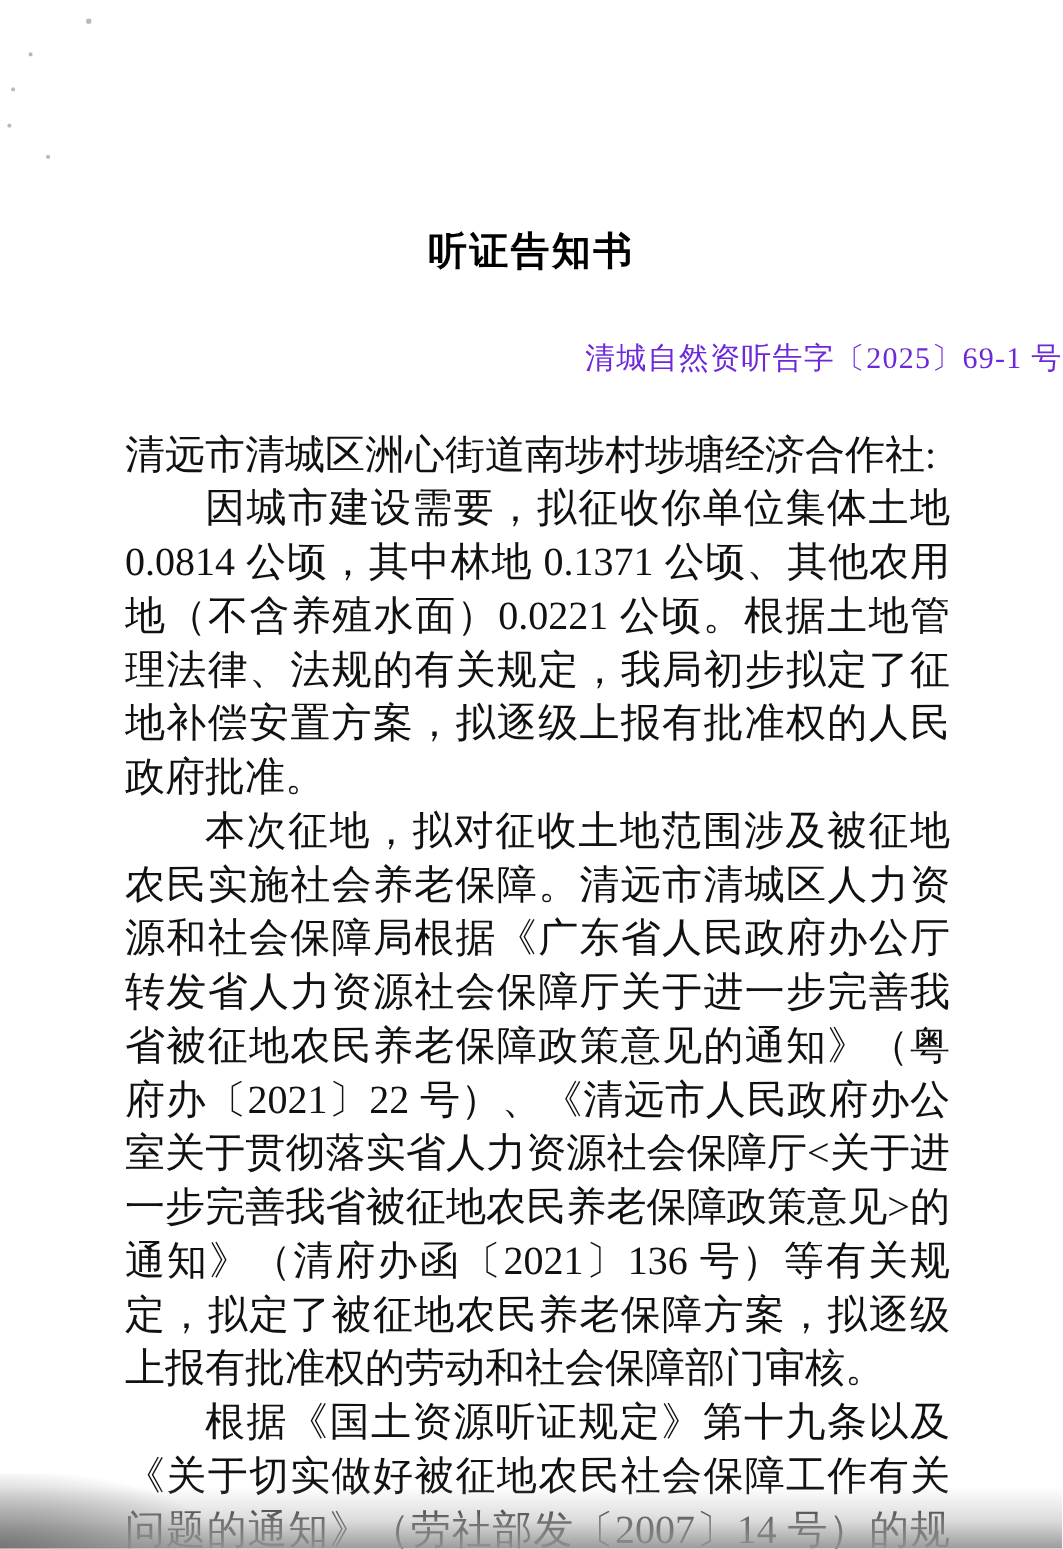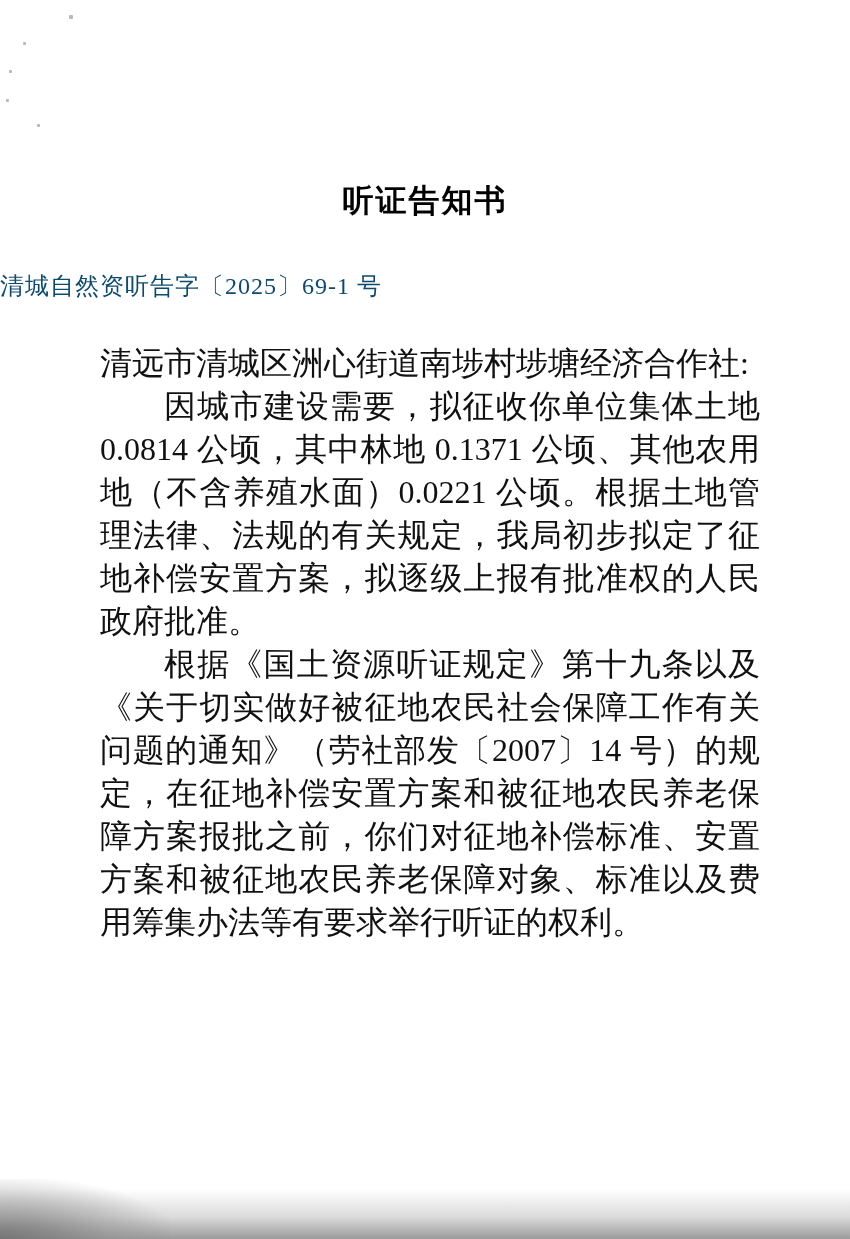--- a/index.html
+++ b/index.html
@@ -17,24 +17,24 @@
     margin-top: 180px;
     text-align: center;
     font-size: 31px;
     font-weight: bold;
     letter-spacing: 2px;
     color: #000;
     font-family: "Liberation Serif", "DejaVu Serif", serif;
   }
   .doc-number {
     margin-top: 48px;
-    text-align: left;
+    text-align: right;
     font-size: 24px;
     letter-spacing: 1px;
-    color: #0c4a6e;
+    color: #6d28d9;
   }
   .doc-body {
     margin-top: 40px;
     padding-left: 100px;
     padding-right: 90px;
     font-size: 32px;
     line-height: 43px;
     text-align: justify;
     text-justify: inter-ideograph;
     color: #111;
@@ -90,19 +90,20 @@
   <span class="speck speck4"></span>
   <span class="speck speck5"></span>
 
   <h1 class="doc-title">听证告知书</h1>
 
   <div class="doc-number">清城自然资听告字〔2025〕69-1 号</div>
 
   <div class="doc-body">
     <p class="addressee">清远市清城区洲心街道南埗村埗塘经济合作社:</p>
     <p class="para">因城市建设需要，拟征收你单位集体土地 0.0814 公顷，其中林地 0.1371 公顷、其他农用地（不含养殖水面）0.0221 公顷。根据土地管理法律、法规的有关规定，我局初步拟定了征地补偿安置方案，拟逐级上报有批准权的人民政府批准。</p>
+    <p class="para">本次征地，拟对征收土地范围涉及被征地农民实施社会养老保障。清远市清城区人力资源和社会保障局根据《广东省人民政府办公厅转发省人力资源社会保障厅关于进一步完善我省被征地农民养老保障政策意见的通知》（粤府办〔2021〕22 号）、《清远市人民政府办公室关于贯彻落实省人力资源社会保障厅&lt;关于进一步完善我省被征地农民养老保障政策意见&gt;的通知》（清府办函〔2021〕136 号）等有关规定，拟定了被征地农民养老保障方案，拟逐级上报有批准权的劳动和社会保障部门审核。</p>
     <p class="para">根据《国土资源听证规定》第十九条以及《关于切实做好被征地农民社会保障工作有关问题的通知》（劳社部发〔2007〕14 号）的规定，在征地补偿安置方案和被征地农民养老保障方案报批之前，你们对征地补偿标准、安置方案和被征地农民养老保障对象、标准以及费用筹集办法等有要求举行听证的权利。</p>
   </div>
 
   <div class="scan-shadow-bottom"></div>
   <div class="scan-shadow-corner"></div>
 
 </div>
 
 </body></html>

